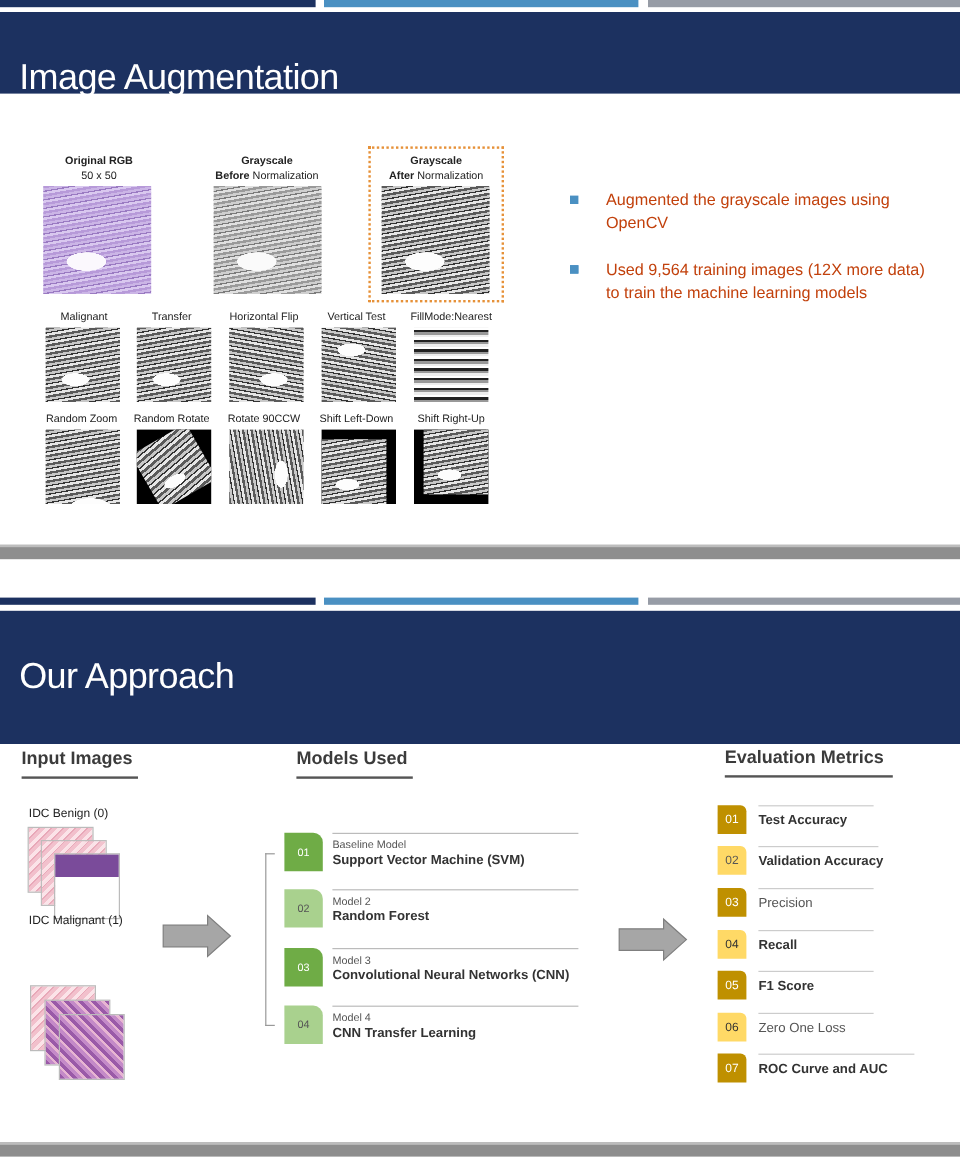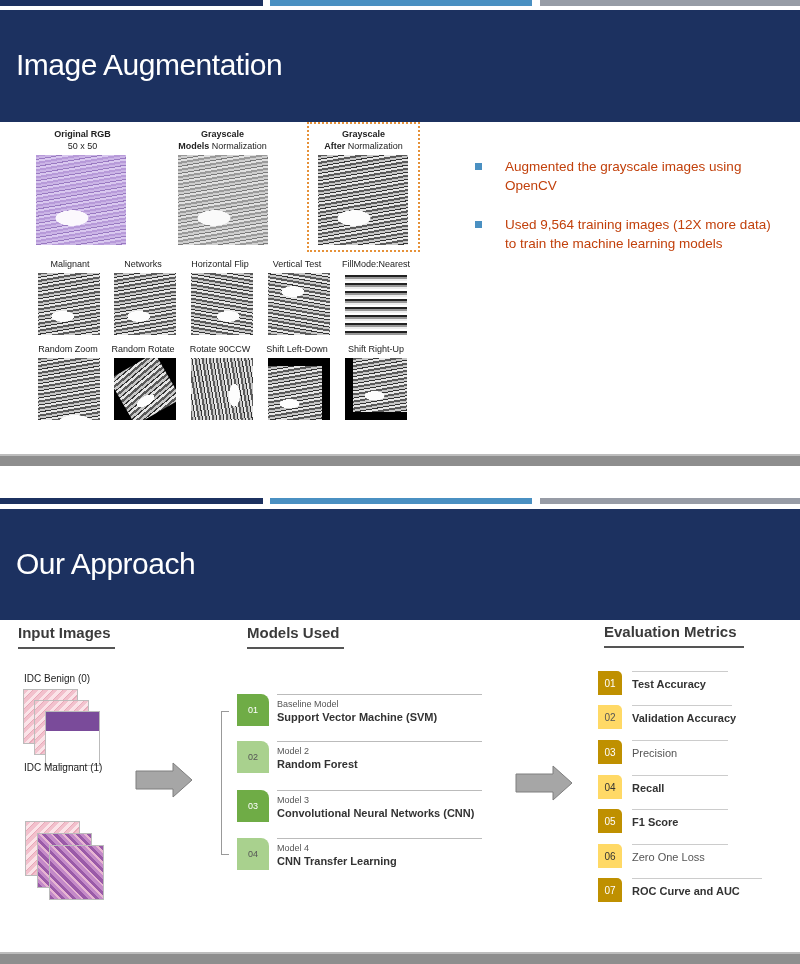--- a/index.html
+++ b/index.html
@@ -46,45 +46,45 @@
   .metric .name { position: absolute; left: 34px; top: 7px; font-size: 11px; color: #333; white-space: nowrap; }
 </style>
 </head>
 <body>
 
 <div class="topbars" style="top:0">
   <div class="b" style="left:0;width:263px;background:#1c3160"></div>
   <div class="b" style="left:270px;width:262px;background:#4a90c2"></div>
   <div class="b" style="left:540px;width:260px;background:#979ca6"></div>
 </div>
-<div class="band" style="top:10px;height:112px">
+<div class="band" style="top:10px;height:68px">
   <h1 style="top:38px">Image Augmentation</h1>
 </div>
 
 <div class="cap" style="left:30px;top:128px;width:105px">
   <b>Original RGB</b><br>
   <span>50 x 50</span>
 </div>
 <div class="tile purple" style="left:36px;top:155px;width:90px;height:90px"></div>
 
 <div class="cap" style="left:165px;top:128px;width:115px">
   <b>Grayscale</b><br>
-  <b>Models</b><span> Normalization</span>
+  <b>Before</b><span> Normalization</span>
 </div>
 <div class="tile gray" style="left:178px;top:155px;width:90px;height:90px"></div>
 
 <div class="abs" style="left:307px;top:122px;width:113px;height:130px;border:2px dotted #e69138"></div>
 <div class="cap" style="left:307px;top:128px;width:113px">
   <b>Grayscale</b><br>
   <b>After</b><span> Normalization</span>
 </div>
 <div class="tile grayd" style="left:318px;top:155px;width:90px;height:90px"></div>
 
 <div class="cap" style="left:30px;top:258px;width:80px">Malignant</div>
-<div class="cap" style="left:103px;top:258px;width:80px">Networks</div>
+<div class="cap" style="left:103px;top:258px;width:80px">Transfer</div>
 <div class="cap" style="left:180px;top:258px;width:80px">Horizontal Flip</div>
 <div class="cap" style="left:257px;top:258px;width:80px">Vertical Test</div>
 <div class="cap" style="left:336px;top:258px;width:80px">FillMode:Nearest</div>
 
 <div class="tile grayd" style="left:38px;top:273px;width:62px;height:62px"></div>
 <div class="tile grayd" style="left:114px;top:273px;width:62px;height:62px"></div>
 <div class="tile grayd" style="left:191px;top:273px;width:62px;height:62px;transform:scaleX(-1)"></div>
 <div class="tile grayd" style="left:268px;top:273px;width:62px;height:62px;transform:scaleY(-1)"></div>
 <div class="tile stripes" style="left:345px;top:273px;width:62px;height:62px"></div>
 

